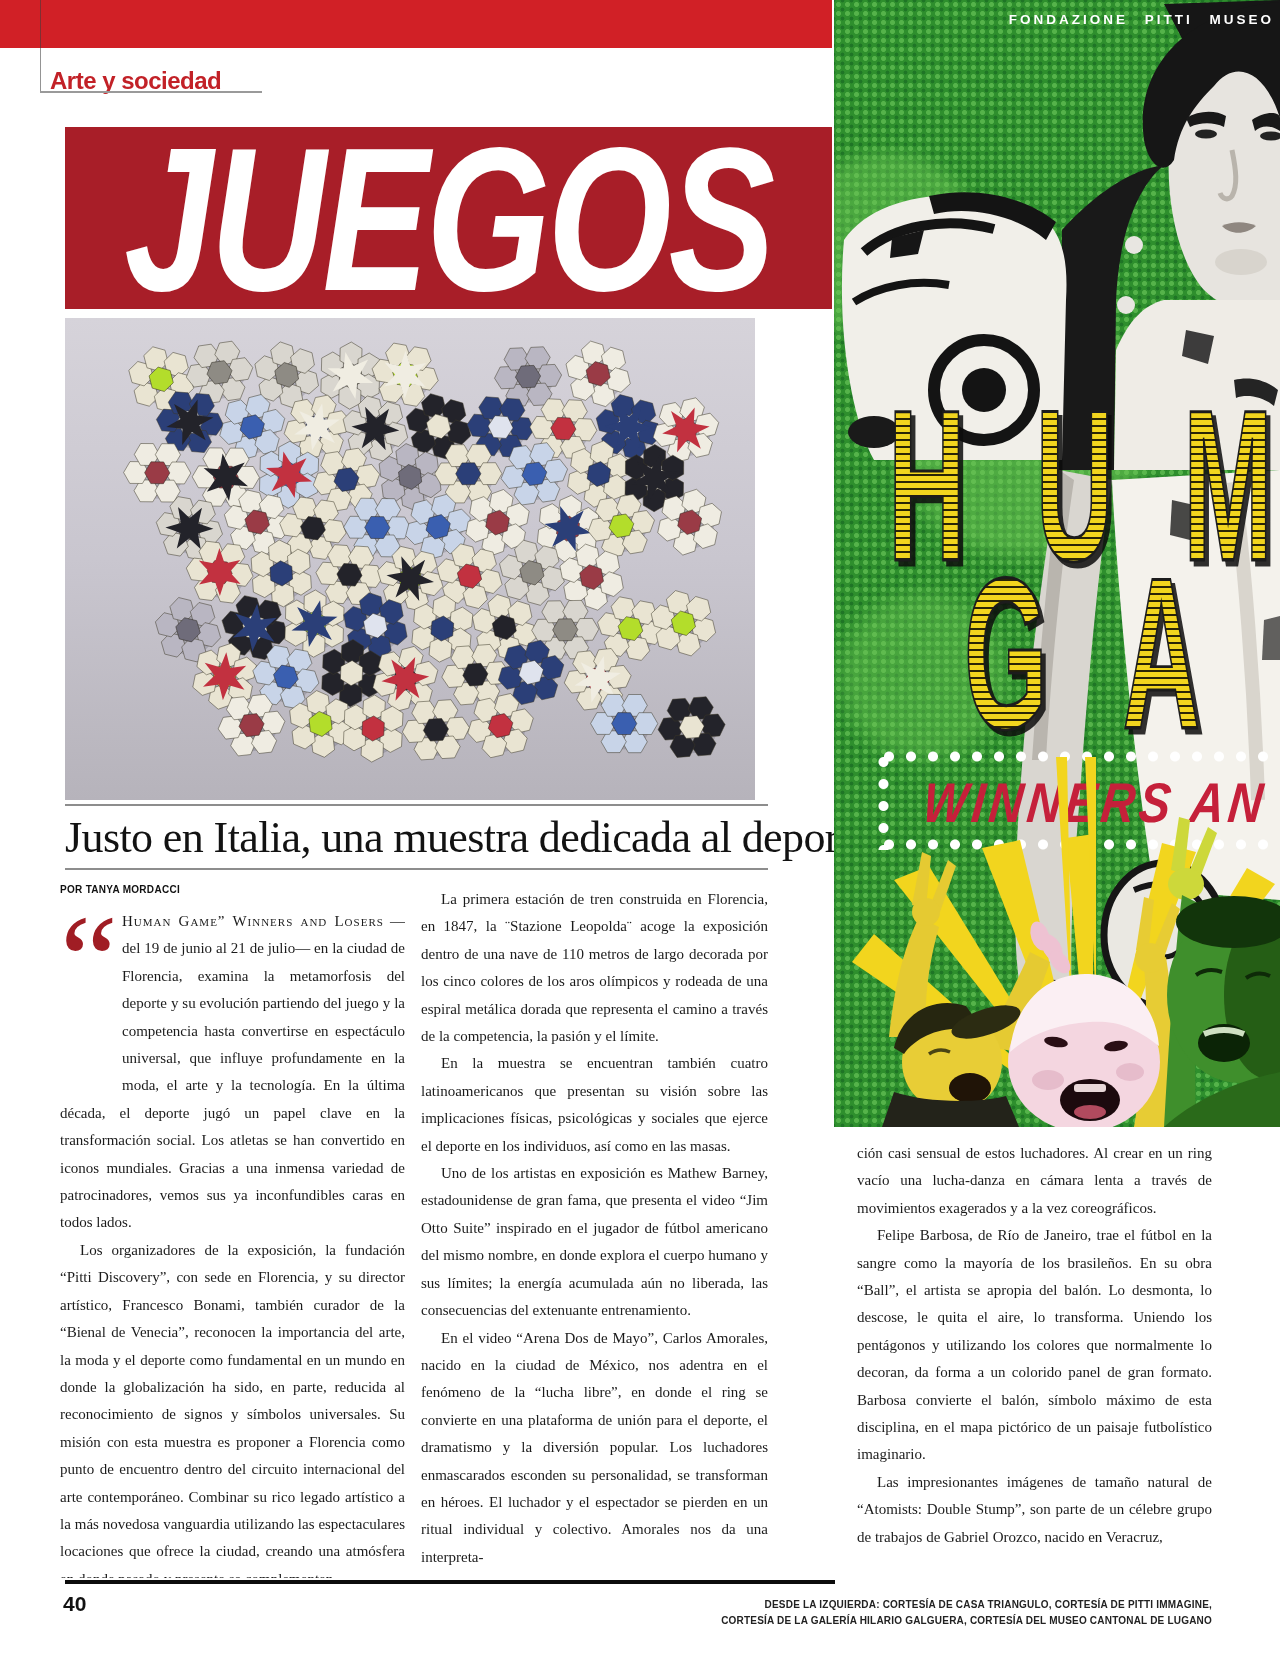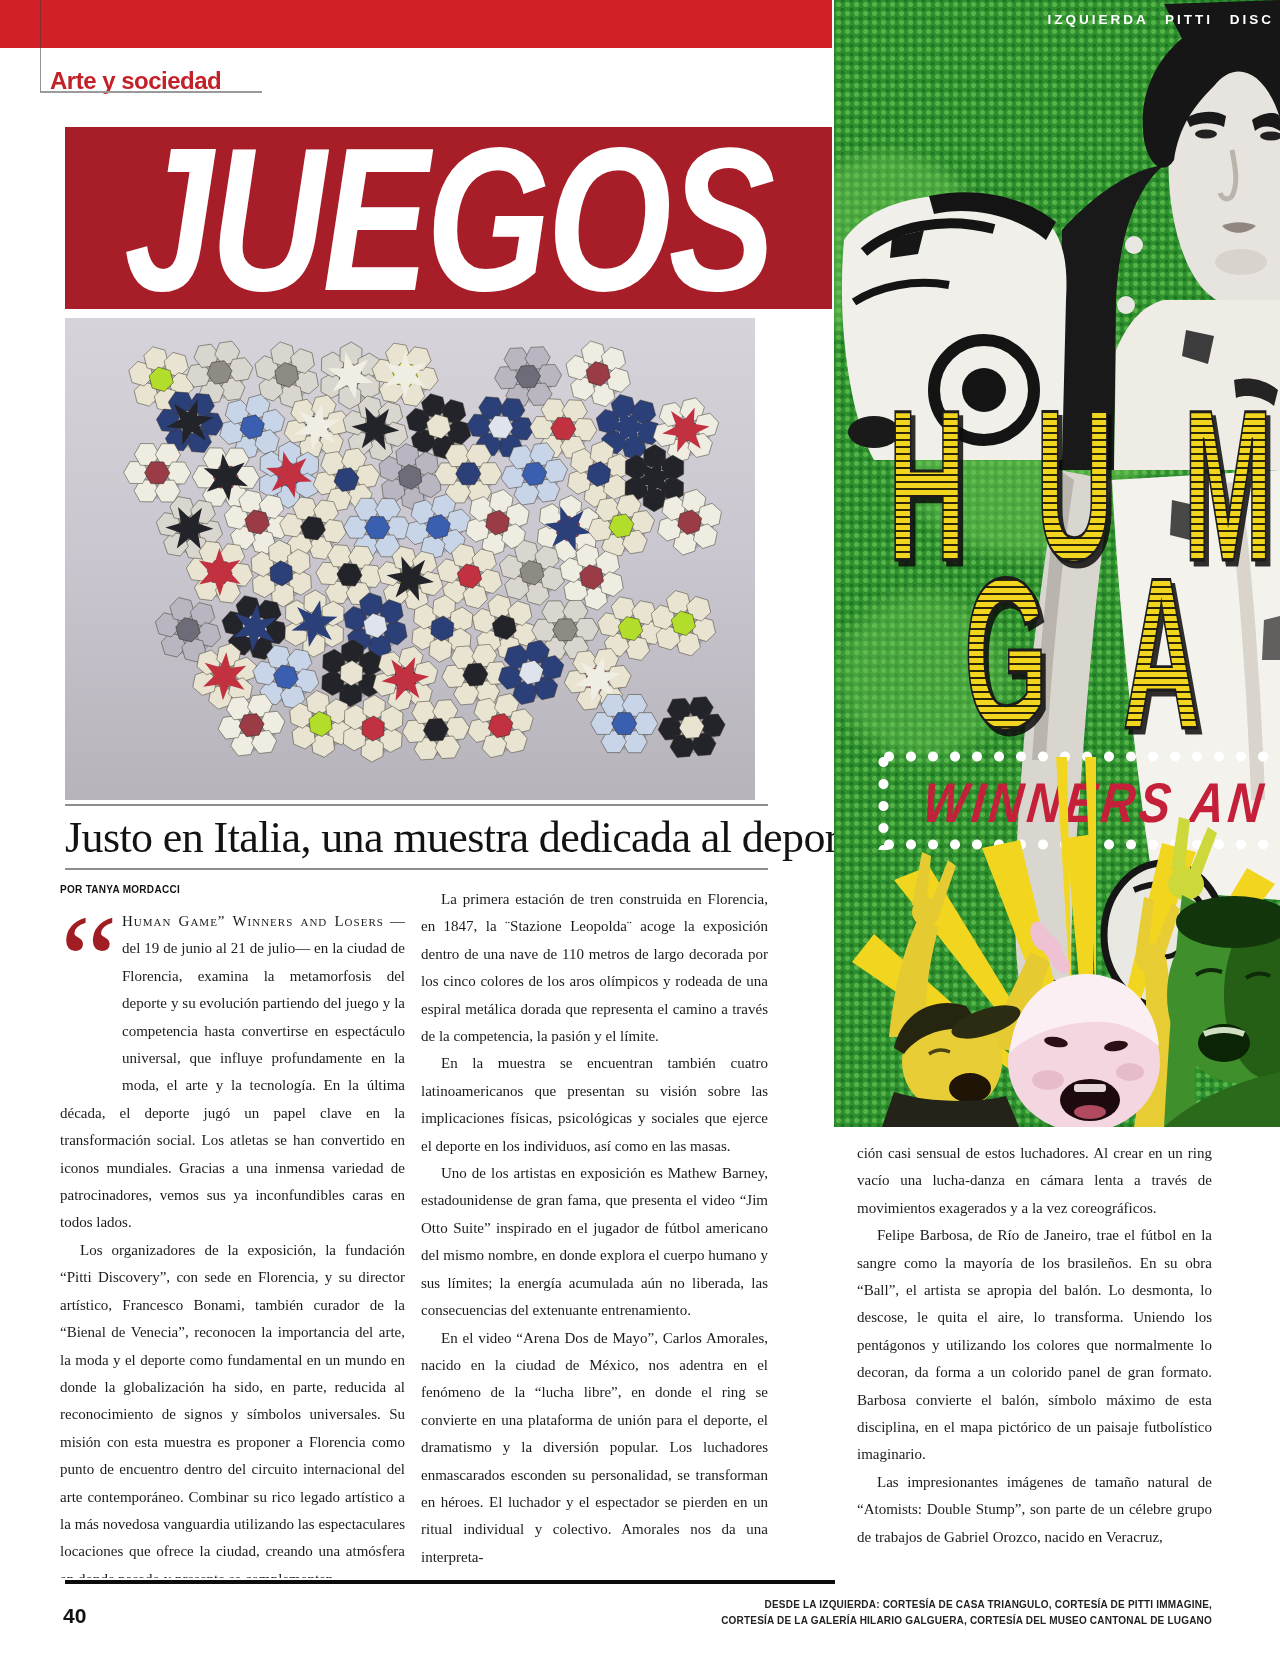--- a/index.html
+++ b/index.html
@@ -44,21 +44,21 @@
   .col1{left:60px;top:908px;width:345px;height:670px;}
   .col2{left:421px;top:886px;width:347px;height:692px;}
   .col3{left:857px;top:1140px;width:355px;height:445px;}
   .bigquote{float:left;width:62px;height:170px;font-size:130px;line-height:105px;
             color:var(--quote-red);font-family:"Liberation Serif","DejaVu Serif",serif;}
   .sc{font-variant:small-caps;letter-spacing:1px;margin-top:12px;}
 
   
   .footrule{position:absolute;left:65px;top:1580px;width:770px;height:4px;background:#0c0c0c;}
   .pagenum{position:absolute;left:63px;top:1592px;font-family:"Liberation Sans",sans-serif;
-           font-weight:bold;font-size:21px;color:#111;margin-top:12px;}
+           font-weight:bold;font-size:21px;color:#111;}
   .credits{position:absolute;right:68px;top:1597px;text-align:right;
            font-family:"Liberation Sans",sans-serif;font-weight:bold;font-size:10px;
            line-height:15.5px;letter-spacing:.2px;color:#222;}
 
   
   .poster{position:absolute;left:834px;top:0;width:446px;height:1127px;overflow:hidden;
     background-color:var(--poster-green);
     background-image:
       radial-gradient(circle at 42% 38%, rgba(110,199,86,.50) 0 115px, rgba(110,199,86,0) 140px),
       radial-gradient(circle at 12% 22%, rgba(110,199,86,.45) 0 85px, rgba(110,199,86,0) 105px),
@@ -700,21 +700,21 @@
         <path d="M338,500 L360,505 L356,540 L336,535 Z" fill="#1d1d1d" opacity=".8"></path>
         <path d="M430,620 L446,616 L446,660 L428,660 Z" fill="#222" opacity=".7"></path>
         <ellipse cx="330" cy="935" rx="60" ry="72" fill="#eae8e2" stroke="#161616" stroke-width="7"></ellipse>
         <path d="M300,890 C330,878 355,884 368,905" stroke="#161616" stroke-width="6" fill="none"></path>
         <circle cx="330" cy="935" r="22" fill="none" stroke="#161616" stroke-width="5"></circle>
         <path d="M188,1000 L238,1000 L240,1090 L196,1090 Z" fill="#cfccc5"></path>
         <ellipse cx="214" cy="1012" rx="40" ry="30" fill="#f2f0ea" stroke="#141414" stroke-width="5"></ellipse>
       </g>
     </svg>
 
-    <div class="masthead">IZQUIERDA PITTI DISC</div>
+    <div class="masthead">FONDAZIONE PITTI MUSEO</div>
 
     <svg class="titles-svg" width="446" height="420" viewBox="0 0 446 420" xmlns="http://www.w3.org/2000/svg">
       <defs>
         <pattern id="ylines" width="8" height="7" patternUnits="userSpaceOnUse">
           <rect width="8" height="7" fill="#f2d51e"></rect>
           <rect width="8" height="2" fill="#2a2505"></rect>
         </pattern>
       </defs>
       <g transform="scale(0.5 1)" font-family="Liberation Sans, sans-serif" font-weight="bold">
         <text x="108" y="170" font-size="215" letter-spacing="140" fill="url(#ylines)" stroke="#1c1c1c" stroke-width="3">HUMA</text>

